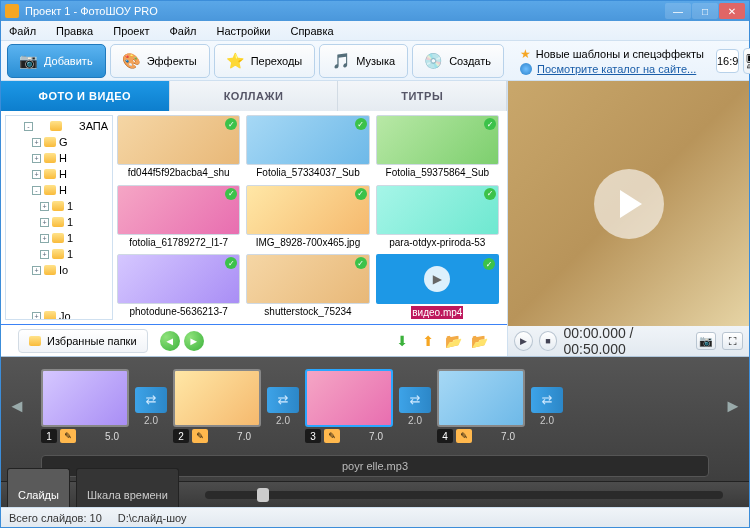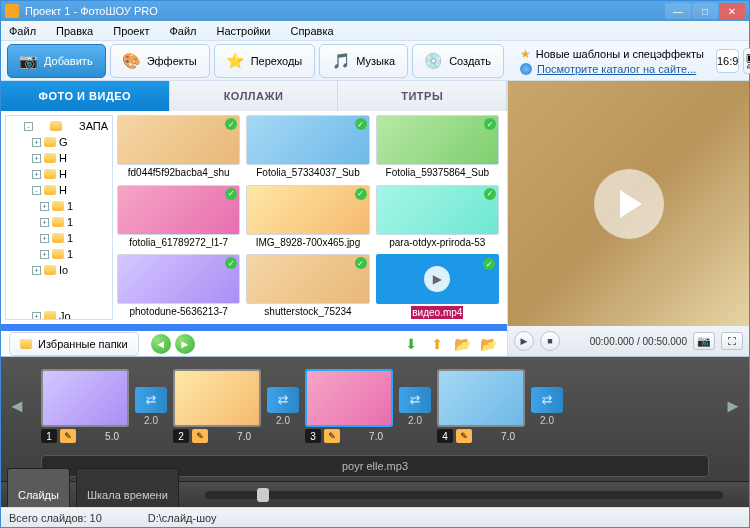--- a/index.html
+++ b/index.html
@@ -37,33 +37,33 @@
 .tree-toggle{width:9px;height:9px;border:1px solid #8aa;display:flex;align-items:center;justify-content:center;font-size:7px;color:#567;line-height:1}
 .folder-ico{width:12px;height:10px;background:linear-gradient(#ffe28a,#f9bb3b);border-radius:2px}
 .thumbs{flex:1;display:grid;grid-template-columns:repeat(3,1fr);gap:6px;overflow:hidden;padding-right:4px}
 .thumb{display:flex;flex-direction:column;align-items:center;gap:2px;cursor:pointer}
 .thumb-img{width:100%;height:50px;border:1px solid #cfd9e3;border-radius:2px;position:relative;overflow:hidden}
 .thumb.selected .thumb-img{border:2px solid #1d98e6;background:#1d98e6}
 .thumb.selected .thumb-name{background:#be185d;color:#fff;padding:1px 1px;border-radius:0}
 .chk{position:absolute;top:2px;right:2px;width:12px;height:12px;background:#3cc24a;border-radius:50%;color:#fff;font-size:8px;display:flex;align-items:center;justify-content:center}
 .thumb-name{font-size:10px;white-space:nowrap;overflow:hidden;text-overflow:ellipsis;max-width:100%}
 .play-ovl{position:absolute;top:50%;left:50%;transform:translate(-50%,-50%);width:26px;height:26px;border-radius:50%;background:rgba(255,255,255,.85);display:flex;align-items:center;justify-content:center;color:#666;font-size:12px}
-.bottom-strip{height:32px;border-top:7px solid #3b82f6;display:flex;align-items:center;padding:0 8px;gap:6px}
+.bottom-strip{height:32px;border-top:1px solid #3b82f6;display:flex;align-items:center;padding:0 17px;gap:6px}
 .fav-btn{height:24px;padding:0 10px;border:1px solid #d2dbe4;border-radius:4px;background:linear-gradient(#fff,#f1f4f8);display:flex;align-items:center;gap:6px;cursor:pointer}
 .nav-btns{display:flex;gap:4px;margin-left:6px}
 .circ-btn{width:20px;height:20px;border-radius:50%;background:radial-gradient(circle at 30% 30%,#8ee27a,#3bb13b);display:flex;align-items:center;justify-content:center;color:#fff;font-size:11px;cursor:pointer}
 .sq-btn{width:20px;height:20px;display:flex;align-items:center;justify-content:center;font-size:14px;cursor:pointer}
 
 .right-pane{width:241px;display:flex;flex-direction:column;background:#3a3a3a}
 .preview{flex:1;position:relative;background:linear-gradient(135deg,#c9a76b,#b8945a,#e6d4a5);overflow:hidden}
 .preview-play{position:absolute;top:50%;left:50%;transform:translate(-50%,-50%);width:70px;height:70px;border-radius:50%;background:rgba(255,255,255,.6);display:flex;align-items:center;justify-content:center;cursor:pointer}
 .preview-play::after{content:"";border-left:22px solid #fff;border-top:14px solid transparent;border-bottom:14px solid transparent;margin-left:5px}
 .transport{height:30px;background:linear-gradient(#f0f4f8,#e2e9f0);display:flex;align-items:center;padding:0 6px;gap:6px}
 .t-btn{width:20px;height:20px;border:1px solid #b9c5d1;border-radius:50%;background:linear-gradient(#fff,#e6ecf2);display:flex;align-items:center;justify-content:center;cursor:pointer;font-size:9px;color:#445}
-.time{font-size:10px;color:#333;margin-left:auto}
+.time{font-size:14px;color:#333;margin-left:auto}
 .cam-btn{width:22px;height:18px;border:1px solid #b9c5d1;border-radius:3px;background:linear-gradient(#fff,#e6ecf2);display:flex;align-items:center;justify-content:center;cursor:pointer;font-size:11px}
 
 .timeline{height:150px;background:linear-gradient(#555,#3a3a3a);display:flex;flex-direction:column}
 .tl-slides{flex:1;display:flex;align-items:center;padding:4px 40px;gap:6px;overflow:hidden;position:relative}
 .tl-arrow{position:absolute;top:50%;transform:translateY(-50%);width:20px;height:40px;display:flex;align-items:center;justify-content:center;color:#9aa;font-size:18px;cursor:pointer}
 .tl-arrow.left{left:6px}
 .tl-arrow.right{right:6px}
 .slide{display:flex;flex-direction:column;gap:2px}
 .slide-pic{width:88px;height:58px;border:2px solid #888;border-radius:3px;position:relative;background:linear-gradient(120deg,#ffd9a8,#ff9fc2,#a8e0ff)}
 .slide.selected .slide-pic{border-color:#2aa7ff}
@@ -73,21 +73,21 @@
 .slide-dur{color:#ddd;font-size:10px;margin-left:auto;padding-right:10px}
 .trans{display:flex;flex-direction:column;align-items:center;gap:2px}
 .trans-ico{width:32px;height:26px;background:linear-gradient(90deg,#3da3e8,#2c87c8);border-radius:3px;display:flex;align-items:center;justify-content:center;color:#cfe9ff;font-size:13px;cursor:pointer}
 .trans-dur{color:#ccc;font-size:10px}
 .audio-track{height:22px;margin:0 40px 4px;background:#2a2a2a;border-radius:4px;display:flex;align-items:center;justify-content:center;color:#bbb;font-size:10px;border:1px solid #555}
 .tl-bottom{height:26px;background:linear-gradient(#4c4c4c,#3a3a3a);display:flex;align-items:center;padding:0 6px;gap:6px;border-top:1px solid #222}
 .tl-tab{padding:20px 10px;background:#353535;color:#ccc;border:1px solid #222;border-bottom:none;cursor:pointer;border-radius:3px 3px 0 0}
 .tl-tab.active{background:#5a5a5a;color:#fff}
 .zoom{flex:1;height:8px;background:#2a2a2a;border-radius:4px;margin:0 20px;position:relative}
 .zoom-thumb{position:absolute;left:10%;top:-3px;width:12px;height:14px;background:#ccc;border-radius:3px;cursor:pointer}
-.statusbar{height:20px;background:linear-gradient(#f0f4f8,#e2e9f0);display:flex;align-items:center;padding:0 8px;gap:46px;border-top:1px solid #cfe0f0;font-size:10px;color:#333}
+.statusbar{height:20px;background:linear-gradient(#f0f4f8,#e2e9f0);display:flex;align-items:center;padding:0 8px;gap:16px;border-top:1px solid #cfe0f0;font-size:10px;color:#333}
 
 .g1{background:linear-gradient(135deg,#f5d6a5,#e8b878)}
 .g2{background:linear-gradient(135deg,#a6d8f5,#6eb9e8)}
 .g3{background:linear-gradient(135deg,#b8e8a6,#7dcf6e)}
 .g4{background:linear-gradient(135deg,#f5a6c5,#e86eb0)}
 .g5{background:linear-gradient(135deg,#d5c7ff,#a98ef5)}
 .g6{background:linear-gradient(135deg,#ffe7a6,#f5b96e)}
 .g7{background:linear-gradient(135deg,#a6f5e8,#6ee8d0)}
 .g8{background:linear-gradient(135deg,#455,#688)}
 </style>

